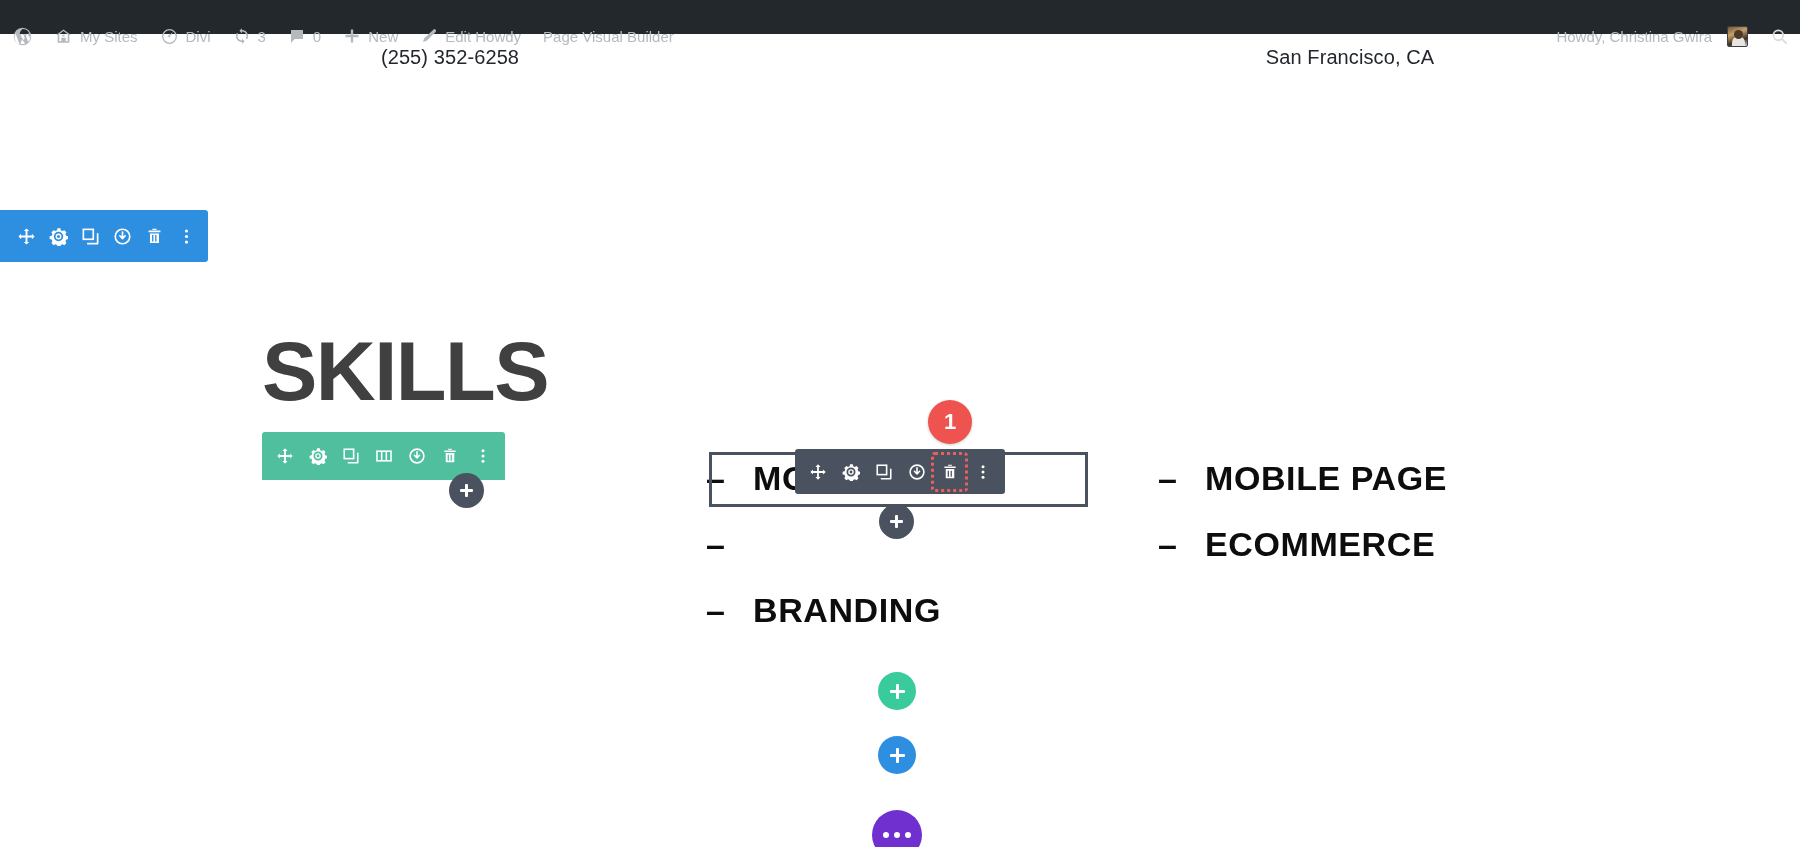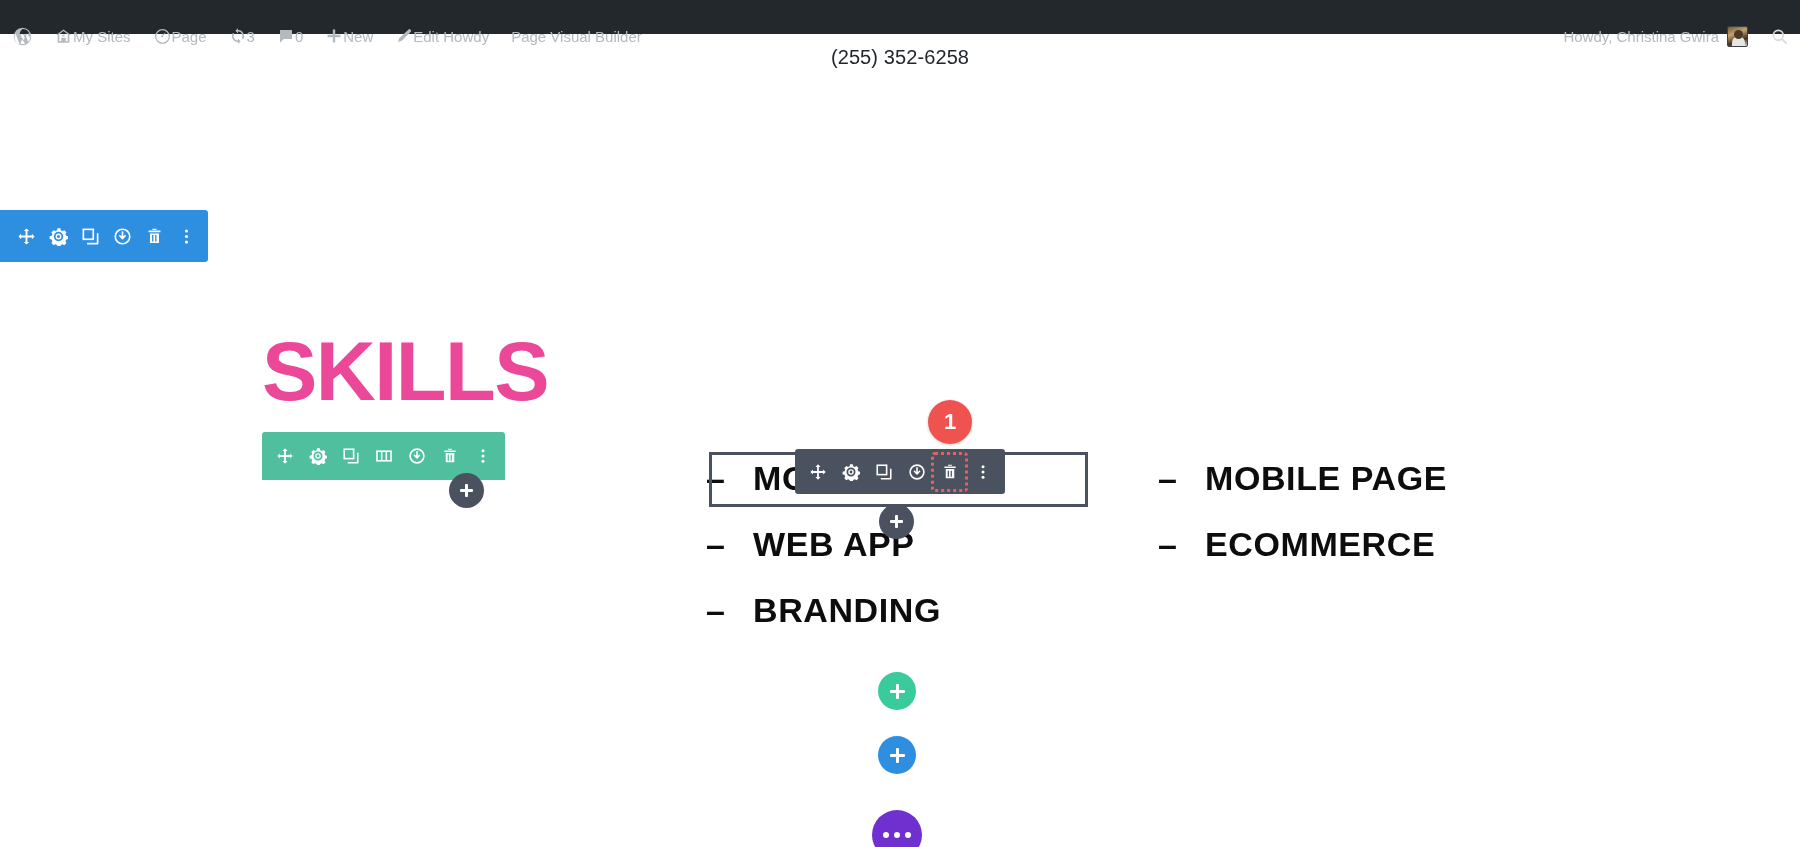--- a/index.html
+++ b/index.html
@@ -15,21 +15,21 @@
   #wp-admin-bar {
     position: absolute; top: 0; left: 0;
     width: 1800px; height: 34px;
     background: #23282d;
     display: flex; align-items: center;
     color: #b4b9be;
     font-size: 15px;
     z-index: 500;
   }
   .ab-item {
-    display: flex; align-items: center; 
+    display: flex; align-items: center; gap: 7px;
     height: 34px; padding: 0 11px;
     color: #b4b9be; white-space: nowrap;
     cursor: pointer;
     margin-top: 38px;
   }
   .ab-spacer { flex: 1 1 auto; }
   .ab-icon { display: inline-flex; align-items: center; justify-content: center; }
   .ab-icon svg { display: block; }
   #ab-wp-logo { padding: 0 10px 0 12px; }
   #ab-right { display: flex; }
@@ -64,21 +64,21 @@
   }
   #contact-bar .ci {
     flex: 1 1 0; text-align: center;
     letter-spacing: 0.1px;
   }
 
   .display-head {
     font-family: "Liberation Sans", sans-serif;
     font-weight: 700;
     letter-spacing: -1px;
-    color: #ec4899;
+    color: #404040;
     line-height: 1;
   }
   #skills-title {
     position: absolute; left: 262px; top: 240px;
     font-size: 83px;
     letter-spacing: -1.5px;
   }
 
   .skill-col { position: absolute; }
   #skills-col-left { left: 706px; top: 425px; width: 430px; }
@@ -209,21 +209,21 @@
     </span>
     <span>My Sites</span>
   </div>
 
   <div class="ab-item">
     <span class="ab-icon">
       <svg width="19" height="19" viewBox="0 0 24 24" fill="#b4b9be">
         <path d="M12 2.6A9.4 9.4 0 1 0 21.4 12 9.41 9.41 0 0 0 12 2.6zm0 1.6A7.8 7.8 0 1 1 4.2 12 7.81 7.81 0 0 1 12 4.2zm3.9 2.6-5.1 3.6-1.5 2.9 5.1-3.6 1.5-2.9zM12 10.9A1.1 1.1 0 1 1 10.9 12 1.1 1.1 0 0 1 12 10.9z"></path>
       </svg>
     </span>
-    <span>Page</span>
+    <span>Divi</span>
   </div>
 
   <div class="ab-item">
     <span class="ab-icon">
       <svg width="18" height="18" viewBox="0 0 24 24" fill="#b4b9be">
         <path d="M12 4V1.5L8.5 5 12 8.5V6a6 6 0 0 1 5.2 9l1.5 1.5A8 8 0 0 0 12 4zm0 14a6 6 0 0 1-5.2-9L5.3 7.5A8 8 0 0 0 12 20v2.5L15.5 19 12 15.5V18z"></path>
       </svg>
     </span>
     <span>3</span>
   </div>
@@ -274,32 +274,32 @@
         </svg>
       </span>
     </div>
   </div>
 </div>
 
 <div id="page-body">
 
   <div id="contact-bar">
     <div class="ci">(255) 352-6258</div>
+    <div class="ci">San Francisco, CA</div>
   </div>
 
   <h1 id="skills-title" class="display-head">SKILLS</h1>
 
   <div class="skill-col" id="skills-col-left">
     <div class="skill-item">
       <span class="skill-dash">–</span>
       <span>MOBILE APP</span>
     </div>
     <div class="skill-item">
       <span class="skill-dash">–</span>
-      <span>WEB APP</span>
     </div>
     <div class="skill-item">
       <span class="skill-dash">–</span>
       <span>BRANDING</span>
     </div>
   </div>
 
   <div class="skill-col" id="skills-col-right">
     <div class="skill-item">
       <span class="skill-dash">–</span>

